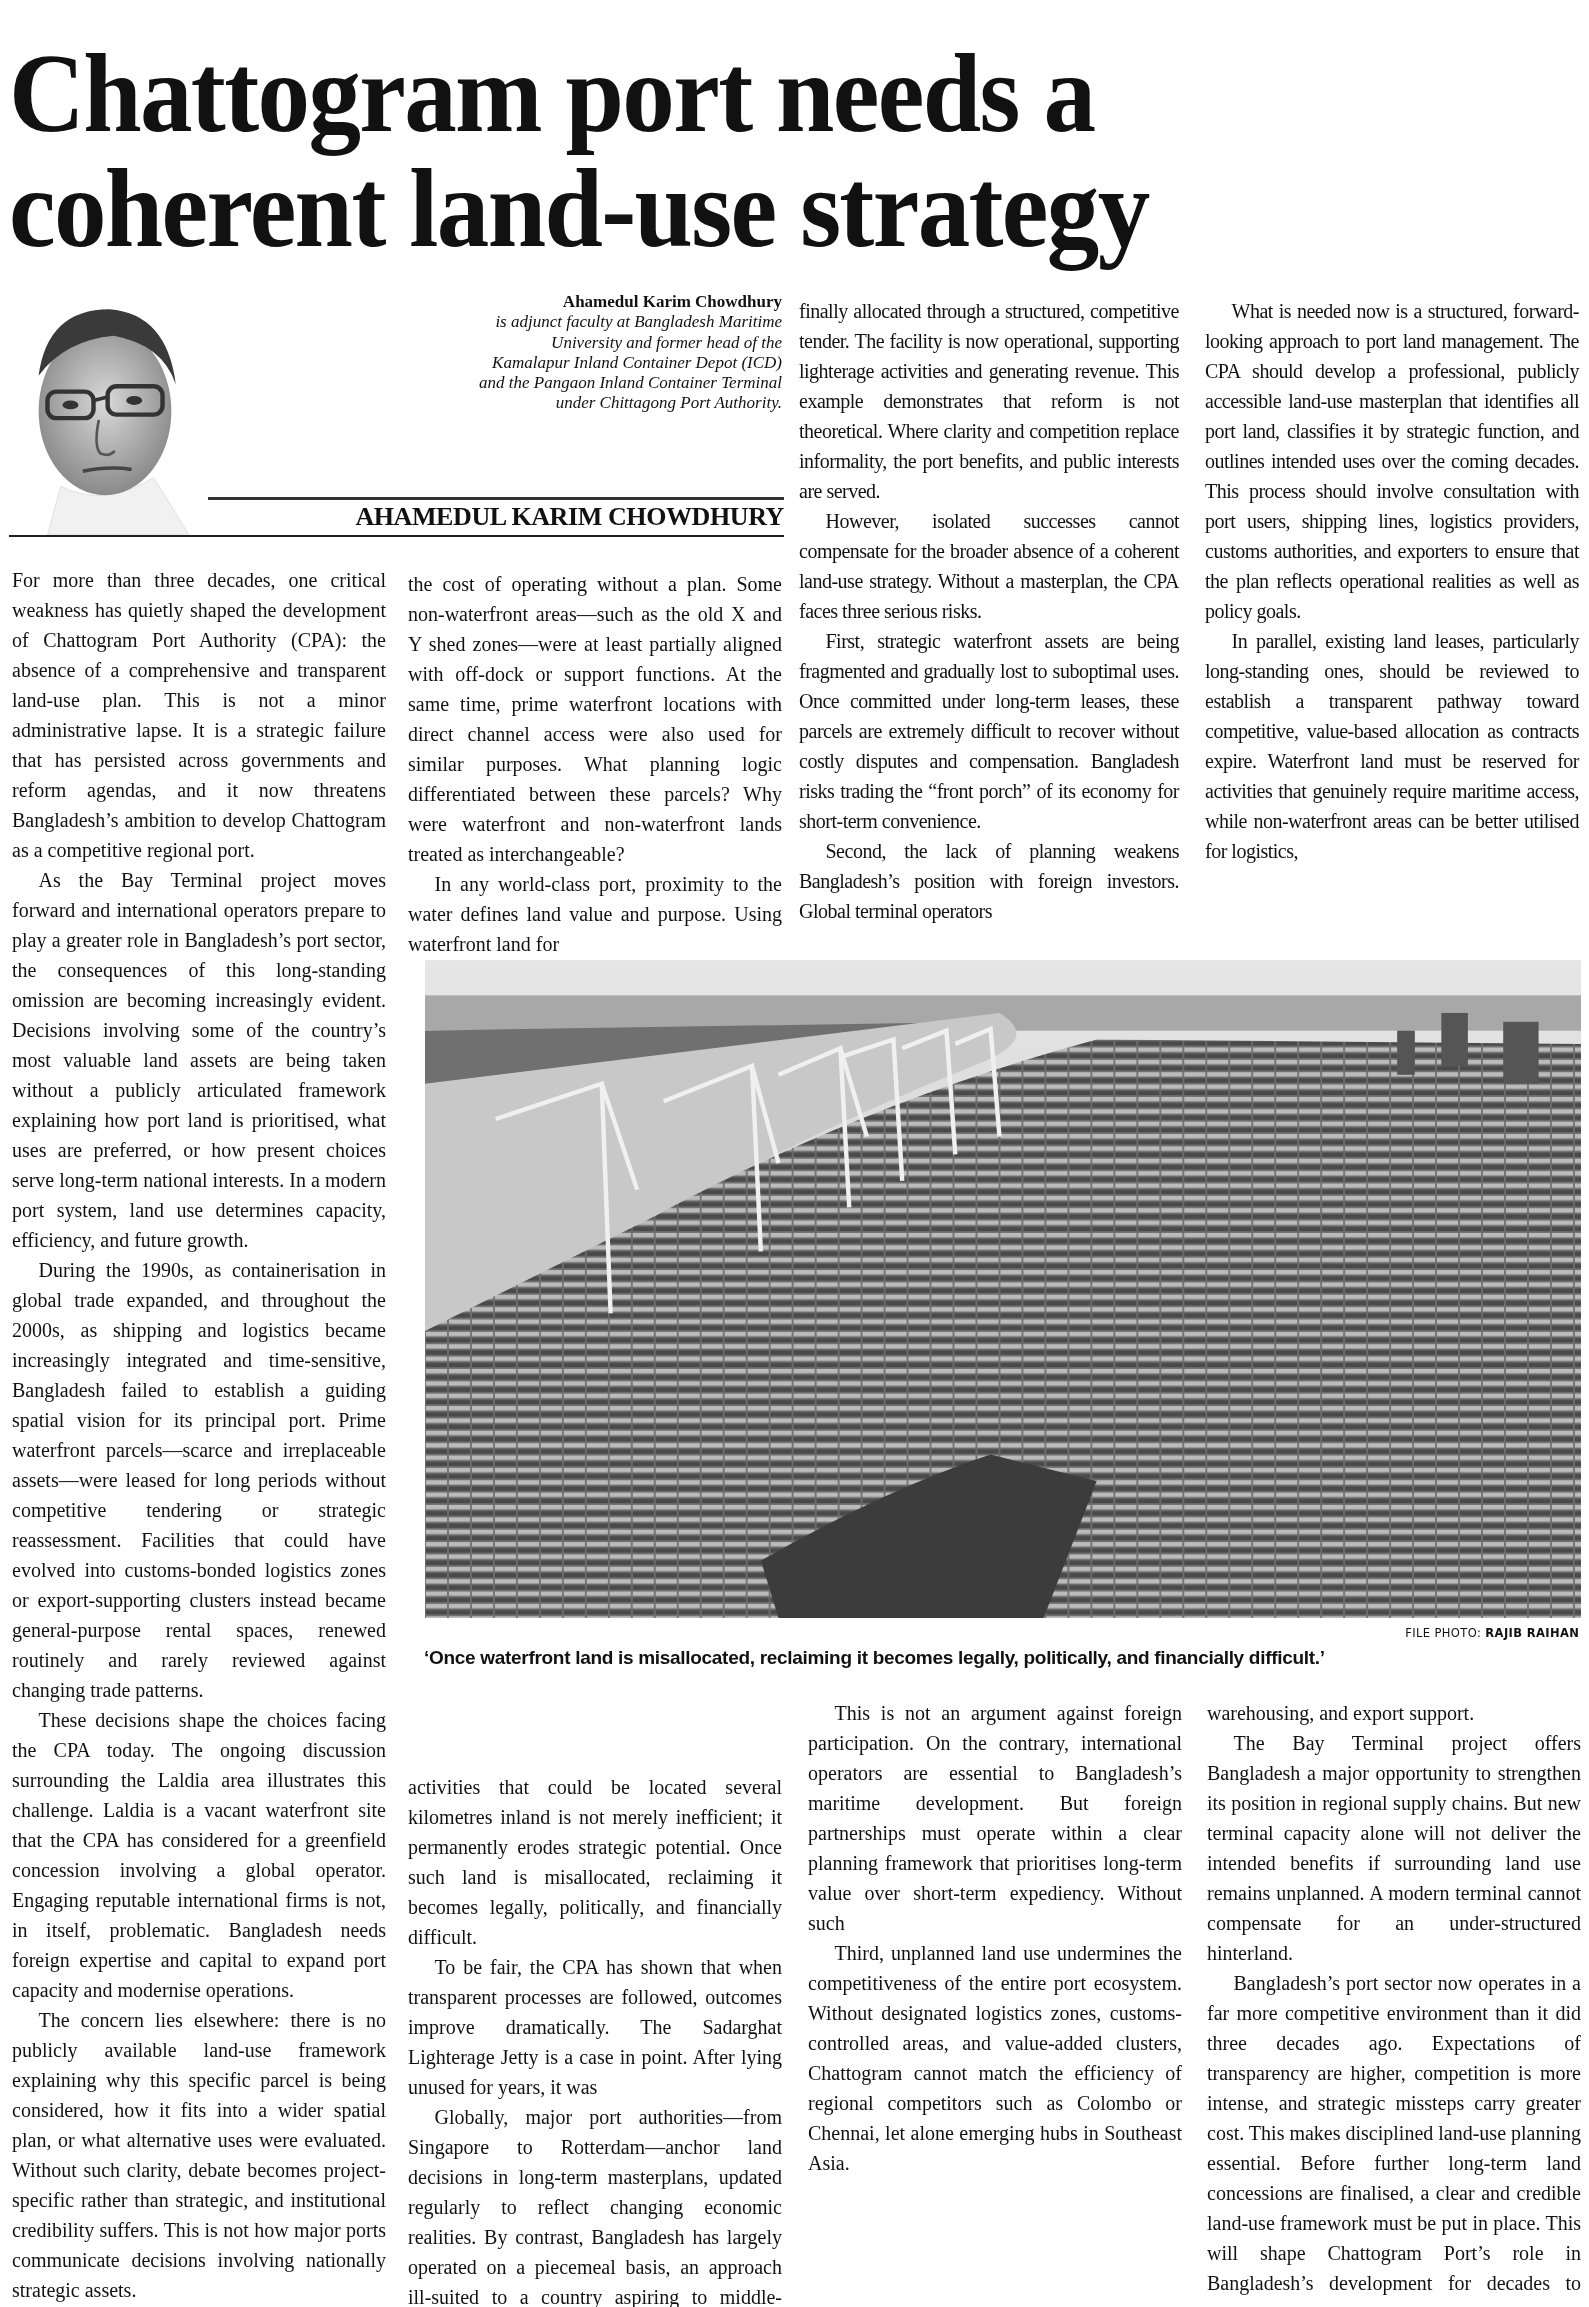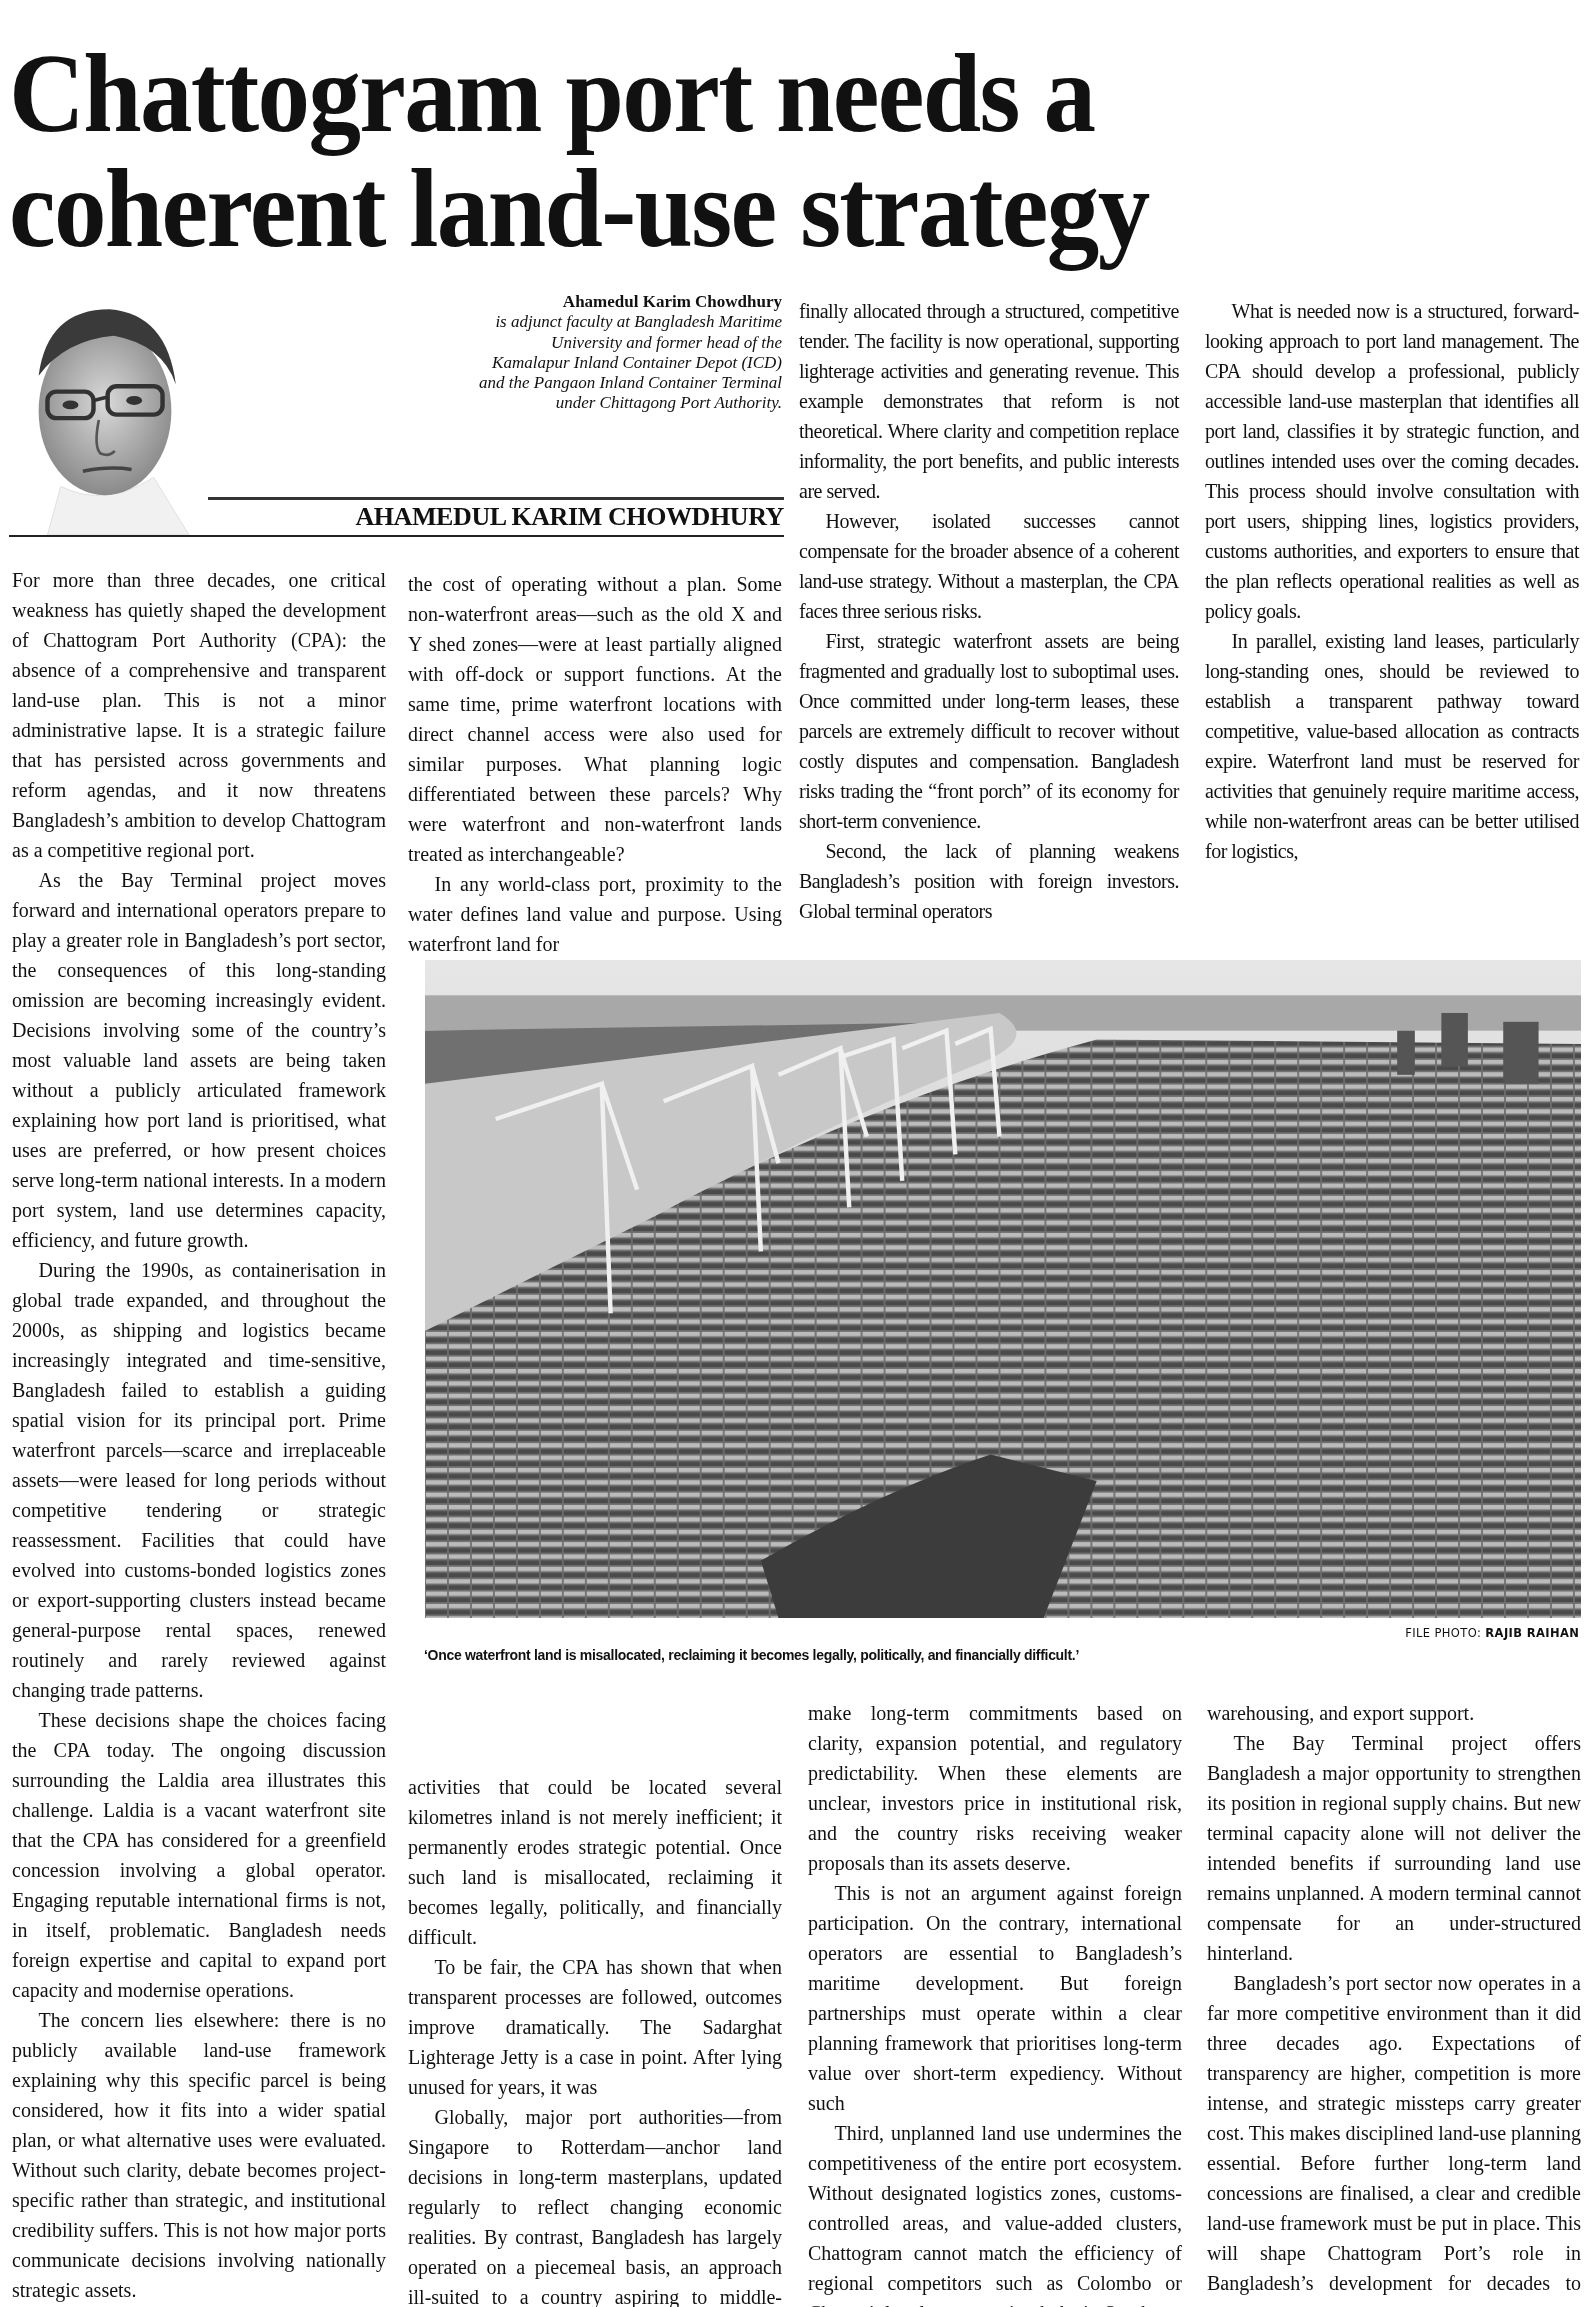--- a/index.html
+++ b/index.html
@@ -50,21 +50,21 @@
     position: absolute; left: 425px; top: 960px; width: 1156px; height: 658px;
     background: #9a9a9a; overflow: hidden;
   }
   .credit {
     position: absolute; right: 10.6px; top: 1626px;
     font-family: "DejaVu Sans", sans-serif; font-size: 11.5px; letter-spacing: 0.4px;
   }
   .credit b { font-weight: bold; }
   .caption {
     position: absolute; left: 424px; top: 1647px; width: 1157px;
-    font-family: "Liberation Sans", sans-serif; font-weight: bold; font-size: 14px;
+    font-family: "Liberation Sans", sans-serif; font-weight: bold; font-size: 19px;
     letter-spacing: -0.3px;
   }
 </style>
 </head>
 <body>
 
 <h1 class="headline">
   <span>Chattogram port needs a</span>
   <span>coherent land-use strategy</span>
 </h1>
@@ -170,21 +170,20 @@
 </div>
 <div class="caption">‘Once waterfront land is misallocated, reclaiming it becomes legally, politically, and financially difficult.’</div>
 
 <div class="col" id="c6">
   <p class="noindent">activities that could be located several kilometres inland is not merely inefficient; it permanently erodes strategic potential. Once such land is misallocated, reclaiming it becomes legally, politically, and financially difficult.</p>
   <p>To be fair, the CPA has shown that when transparent processes are followed, outcomes improve dramatically. The Sadarghat Lighterage Jetty is a case in point. After lying unused for years, it was</p>
   <p>Globally, major port authorities—from Singapore to Rotterdam—anchor land decisions in long-term masterplans, updated regularly to reflect changing economic realities. By contrast, Bangladesh has largely operated on a piecemeal basis, an approach ill-suited to a country aspiring to middle-income status and deeper integration into global supply chains.</p>
 </div>
 
 <div class="col" id="c7">
-  <p class="noindent">make long-term commitments based on clarity, expansion potential, and regulatory predictability. When these elements are unclear, investors price in institutional risk, and the country risks receiving weaker proposals than its assets deserve.</p>
   <p>This is not an argument against foreign participation. On the contrary, international operators are essential to Bangladesh’s maritime development. But foreign partnerships must operate within a clear planning framework that prioritises long-term value over short-term expediency. Without such</p>
   <p>Third, unplanned land use undermines the competitiveness of the entire port ecosystem. Without designated logistics zones, customs-controlled areas, and value-added clusters, Chattogram cannot match the efficiency of regional competitors such as Colombo or Chennai, let alone emerging hubs in Southeast Asia.</p>
 </div>
 
 <div class="col" id="c8">
   <p class="noindent">warehousing, and export support.</p>
   <p>The Bay Terminal project offers Bangladesh a major opportunity to strengthen its position in regional supply chains. But new terminal capacity alone will not deliver the intended benefits if surrounding land use remains unplanned. A modern terminal cannot compensate for an under-structured hinterland.</p>
   <p>Bangladesh’s port sector now operates in a far more competitive environment than it did three decades ago. Expectations of transparency are higher, competition is more intense, and strategic missteps carry greater cost. This makes disciplined land-use planning essential. Before further long-term land concessions are finalised, a clear and credible land-use framework must be put in place. This will shape Chattogram Port’s role in Bangladesh’s development for decades to come.</p>
 </div>
 

